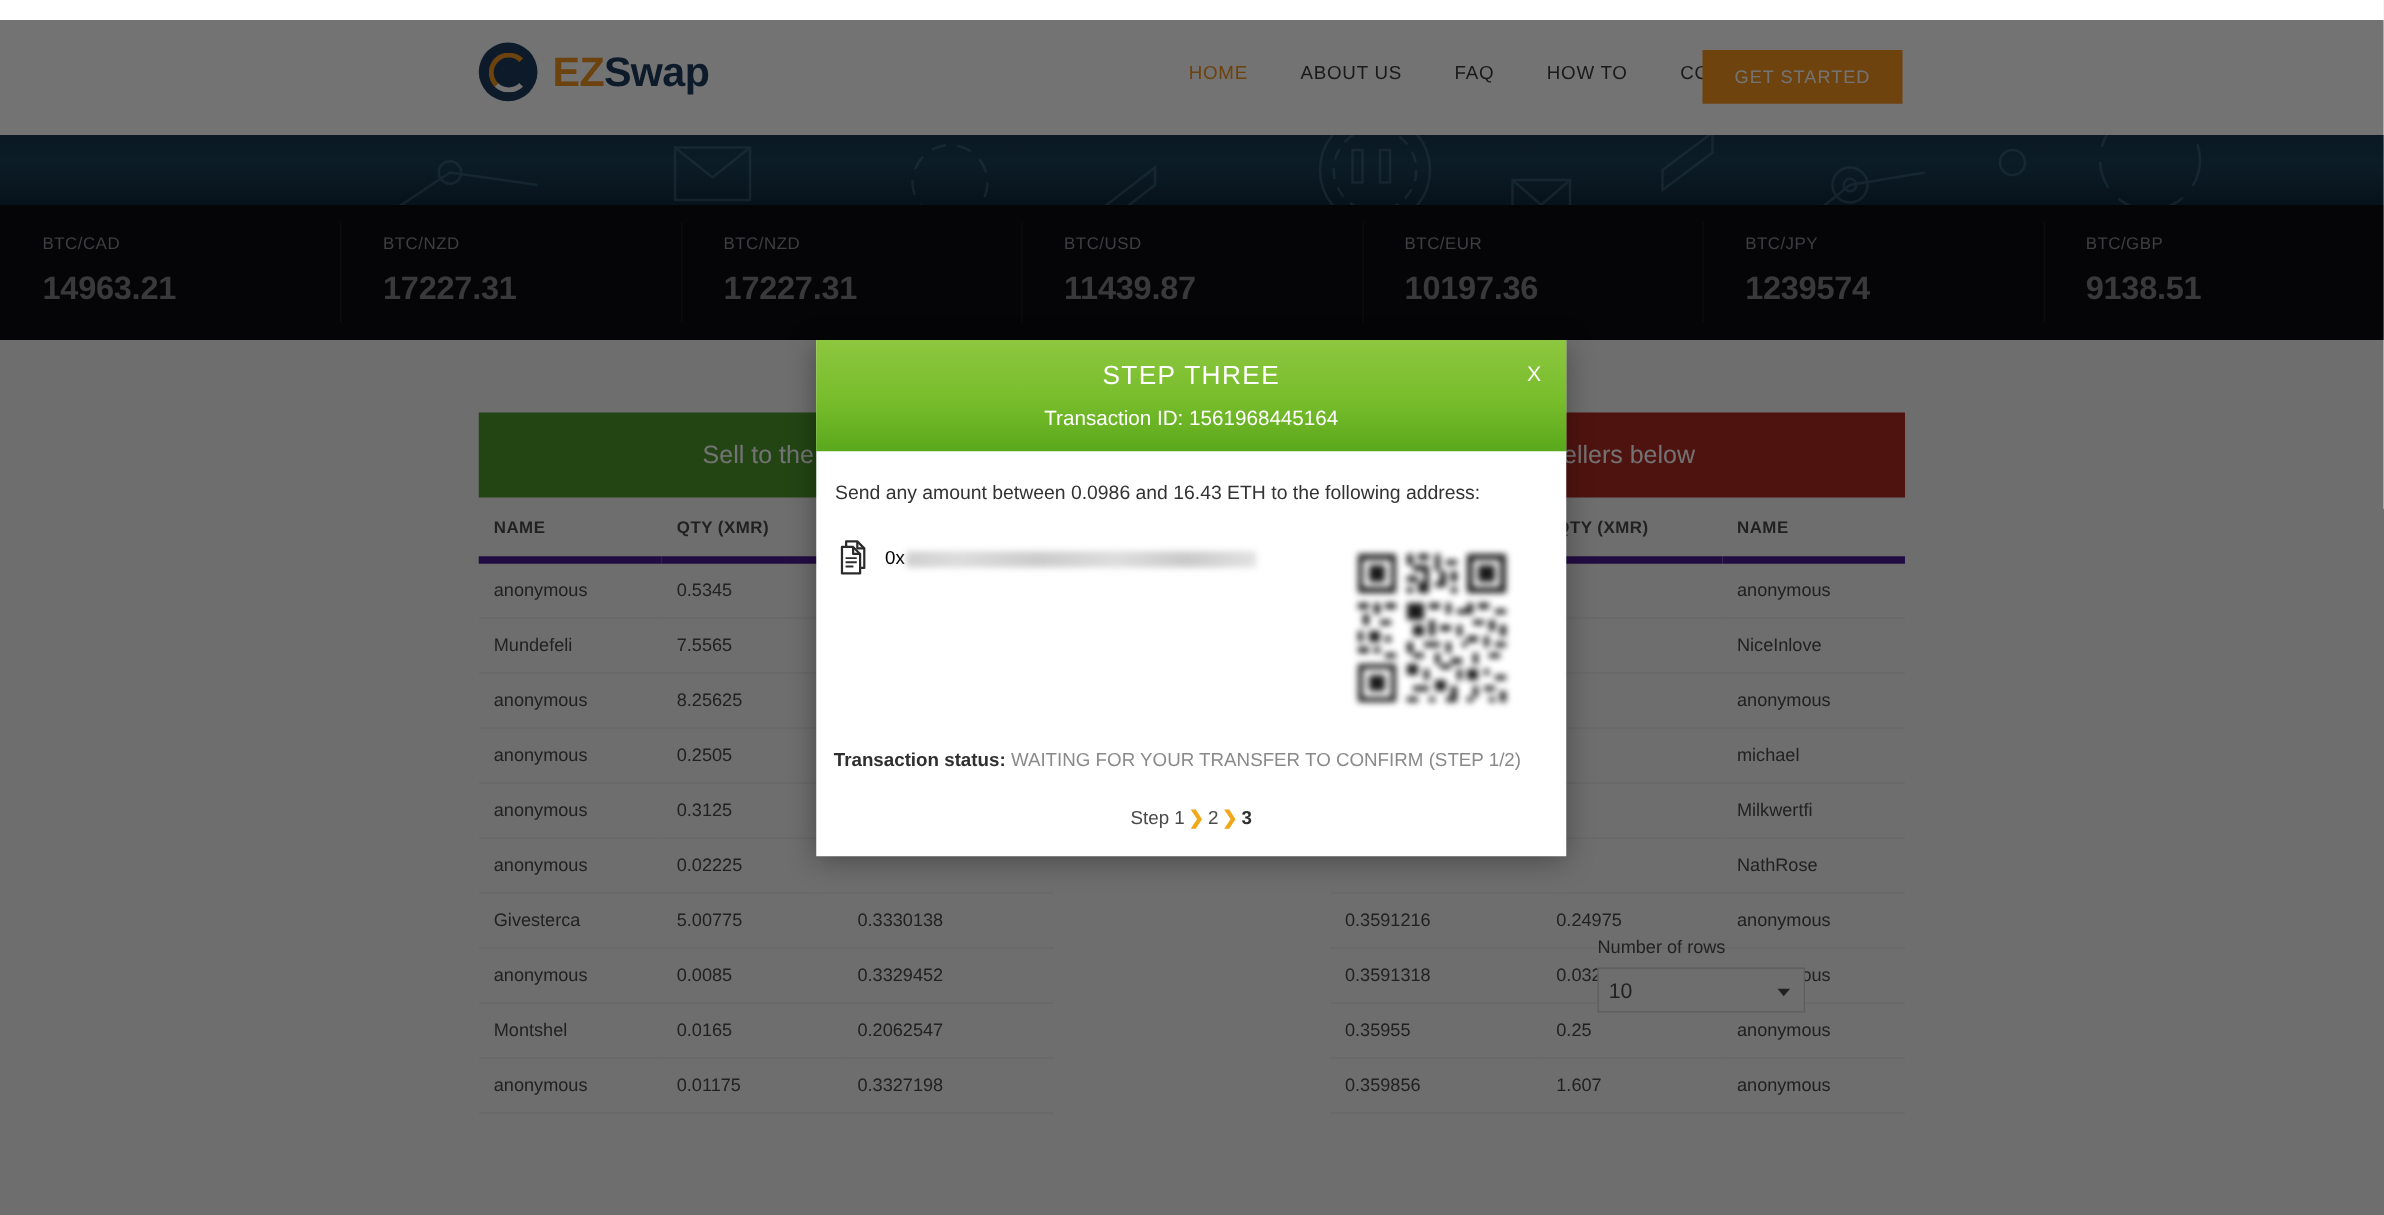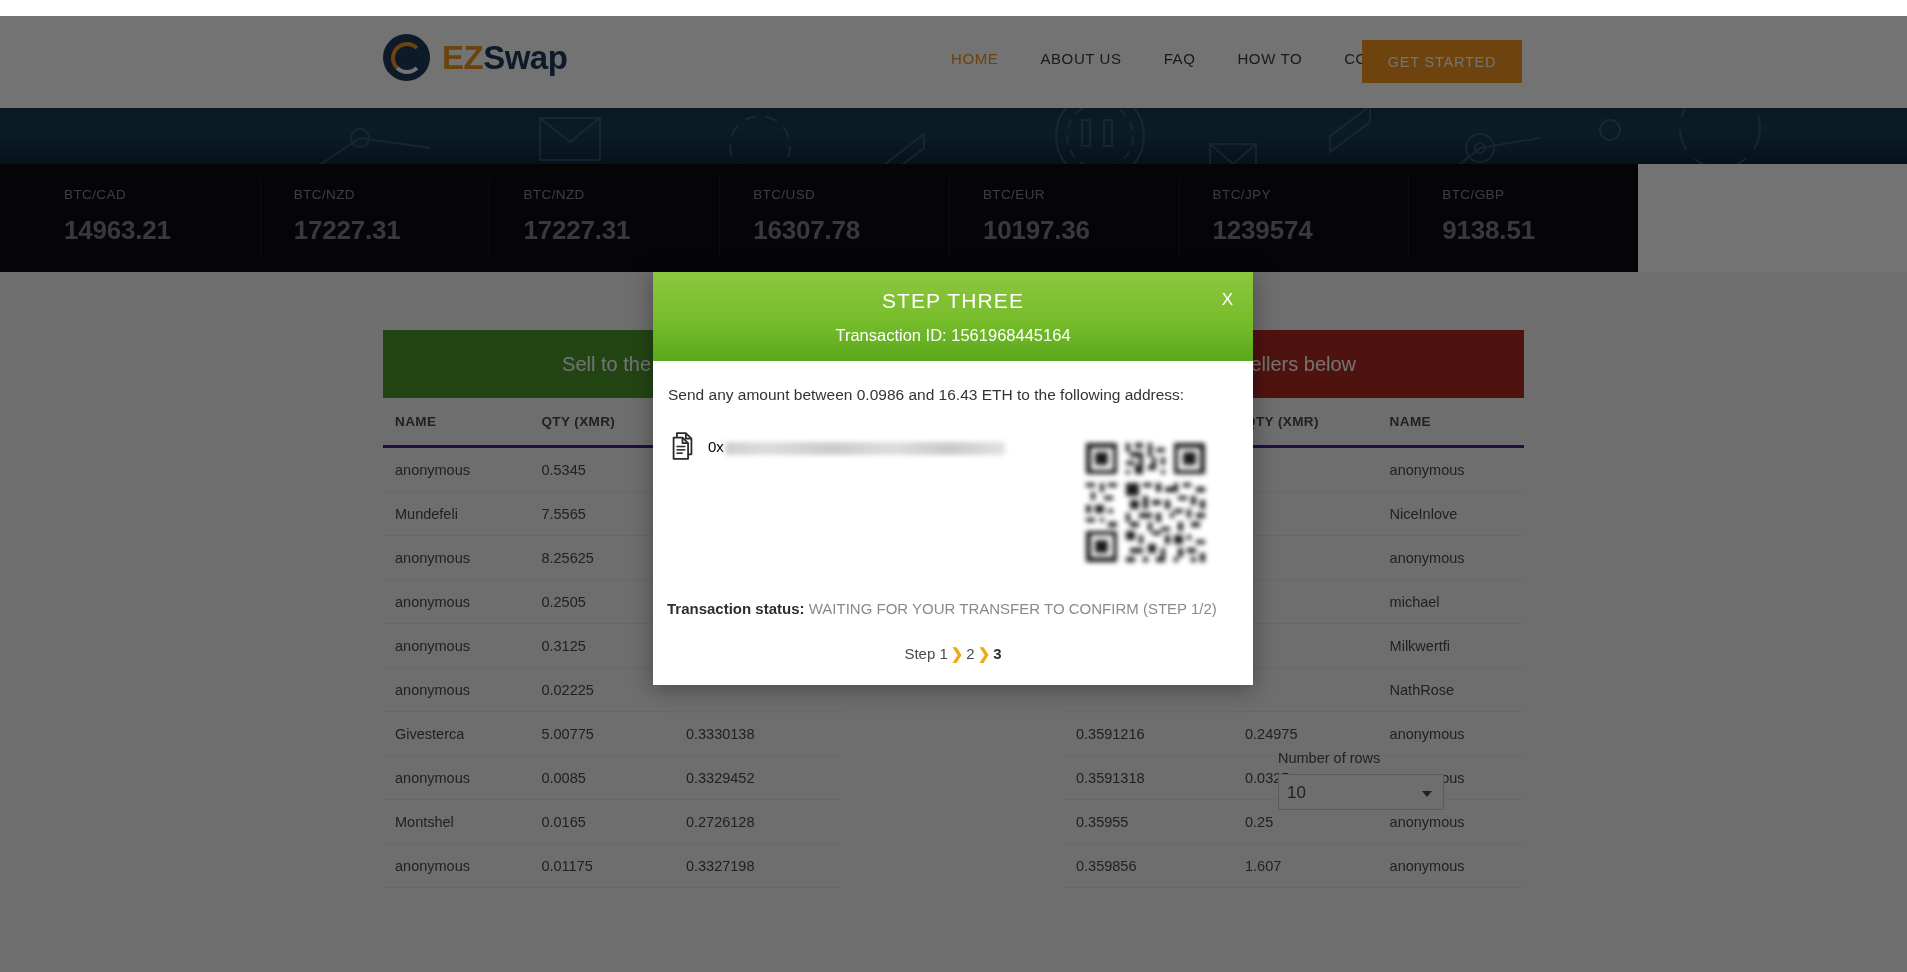--- a/index.html
+++ b/index.html
@@ -47,22 +47,22 @@
   
   .hero {
     position:absolute; top:92px; left:0; width:1907px; height:56px;
     background:linear-gradient(180deg,#17384f 0%, #1b3f57 40%, #10293a 100%);
     overflow:hidden;
   }
   .hero svg { position:absolute; top:-50px; left:0; opacity:.20; }
 
   
   .ticker {
-    position:absolute; top:148px; left:0; width:1638px; height:108px;
-    background:#0c0c10; display:flex;padding-left:30px;
+    position:absolute; top:148px; left:0; width:1907px; height:108px;
+    background:#0c0c10; display:flex;
   }
   .tick {
     flex:1 1 0; padding:23px 0 0 34px; position:relative;
   }
   .tick + .tick:before {
     content:""; position:absolute; left:0; top:14px; bottom:14px; width:1px;
     background:#1f1f26;
   }
   .tick-pair { font-size:13.5px; color:#8a8a92; letter-spacing:.4px; }
   .tick-val  { font-size:26px; color:#7e7e86; font-weight:bold; margin-top:13px; letter-spacing:-.2px; }
@@ -80,21 +80,21 @@
   }
   .panel-head.buy  { background:#4e9a2e; }
   .panel-head.sell { background:#b02a23; }
 
   .tables { display:flex; }
   .tbl { width:460px; }
   .tbl.right { margin-left:221px; }
   table { border-collapse:collapse; width:100%; }
   th {
     text-align:left; font-size:13.5px; color:#4a4a4a; letter-spacing:.4px;
-    font-weight:bold; padding:16px 0 16px 12px; border-bottom:3px solid #4c1d95;
+    font-weight:bold; padding:16px 0 16px 12px; border-bottom:6px solid #4c1d95;
   }
   td {
     font-size:14.5px; color:#4a4a4a; padding:13.5px 0 13.5px 12px;
     border-bottom:1px solid #e6e6e6; white-space:nowrap;
   }
 
   .rows-select-wrap { position:absolute; left:895px; top:420px; width:166px; }
   .rows-label { font-size:14.5px; color:#4a4a4a; margin-bottom:8px; }
   .rows-select {
     width:166px; height:36px; background:#f3f3f3; border:1px solid #cccccc;
@@ -215,21 +215,21 @@
     <div class="tick">
       <div class="tick-pair">BTC/NZD</div>
       <div class="tick-val">17227.31</div>
     </div>
     <div class="tick">
       <div class="tick-pair">BTC/NZD</div>
       <div class="tick-val">17227.31</div>
     </div>
     <div class="tick">
       <div class="tick-pair">BTC/USD</div>
-      <div class="tick-val">16307.78</div>
+      <div class="tick-val">11439.87</div>
     </div>
     <div class="tick">
       <div class="tick-pair">BTC/EUR</div>
       <div class="tick-val">10197.36</div>
     </div>
     <div class="tick">
       <div class="tick-pair">BTC/JPY</div>
       <div class="tick-val">1239574</div>
     </div>
     <div class="tick">
@@ -292,21 +292,21 @@
                   <td>0.3330138</td>
                 </tr>
               <tr>
                   <td>anonymous</td>
                   <td>0.0085</td>
                   <td>0.3329452</td>
                 </tr>
               <tr>
                   <td>Montshel</td>
                   <td>0.0165</td>
-                  <td>0.2726128</td>
+                  <td>0.2062547</td>
                 </tr>
               <tr>
                   <td>anonymous</td>
                   <td>0.01175</td>
                   <td>0.3327198</td>
                 </tr>
             </tbody>
           </table>
         </div>
 

